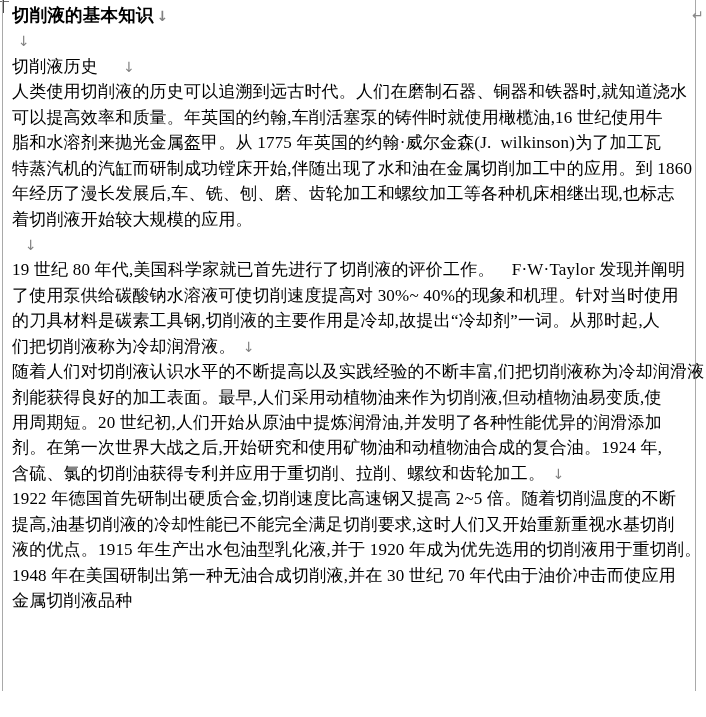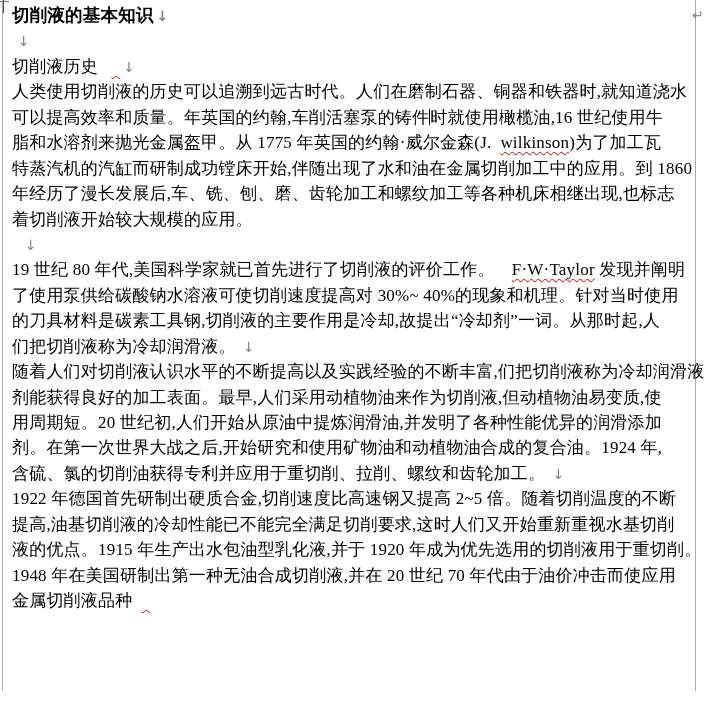--- a/index.html
+++ b/index.html
@@ -39,21 +39,20 @@
     white-space: pre;
     overflow: hidden;
     letter-spacing: 0.2px;
   }
   .line.title { font-weight: bold; font-size: 17.5px; }
   .mark {
     color: #808080; font-size: 14px; margin-left: 3px;
     font-family: "DejaVu Sans", sans-serif;
   }
   .spell {
-    text-decoration: underline;
     text-decoration-style: wavy;
     text-decoration-color: #cc0000;
     text-decoration-thickness: 1px;
     text-underline-offset: 3px;
   }
   .caret {
     display: inline-block; width: 1px; height: 16px;
     background: #000; vertical-align: -2px;
   }
 </style>
@@ -82,15 +81,15 @@
     <div class="line"><span>的刀具材料是碳素工具钢,切削液的主要作用是冷却,故提出“冷却剂”一词。从那时起,人</span></div>
     <div class="line"><span>们把切削液称为冷却润滑液。&nbsp;</span><span class="mark">↓</span></div>
     <div class="line"><span>随着人们对切削液认识水平的不断提高以及实践经验的不断丰富,们把切削液称为冷却润滑液</span></div>
     <div class="line"><span>剂能获得良好的加工表面。最早,人们采用动植物油来作为切削液,但动植物油易变质,使</span></div>
     <div class="line"><span>用周期短。20 世纪初,人们开始从原油中提炼润滑油,并发明了各种性能优异的润滑添加</span></div>
     <div class="line"><span>剂。在第一次世界大战之后,开始研究和使用矿物油和动植物油合成的复合油。1924 年,</span></div>
     <div class="line"><span>含硫、氯的切削油获得专利并应用于重切削、拉削、螺纹和齿轮加工。&nbsp;</span><span class="mark">↓</span></div>
     <div class="line"><span>1922 年德国首先研制出硬质合金,切削速度比高速钢又提高 2~5 倍。随着切削温度的不断</span></div>
     <div class="line"><span>提高,油基切削液的冷却性能已不能完全满足切削要求,这时人们又开始重新重视水基切削</span></div>
     <div class="line"><span>液的优点。1915 年生产出水包油型乳化液,并于 1920 年成为优先选用的切削液用于重切削。</span></div>
-    <div class="line"><span>1948 年在美国研制出第一种无油合成切削液,并在 20 世纪 70 年代由于油价冲击而使应用</span></div>
+    <div class="line"><span>1948 年在美国研制出第一种无油合成切削液,并在 30 世纪 70 年代由于油价冲击而使应用</span></div>
     <div class="line"><span>金属切削液品种</span><span>&nbsp;&nbsp;</span><span class="spell">&nbsp;&nbsp;</span></div>
   </div>
 
 </body></html>

